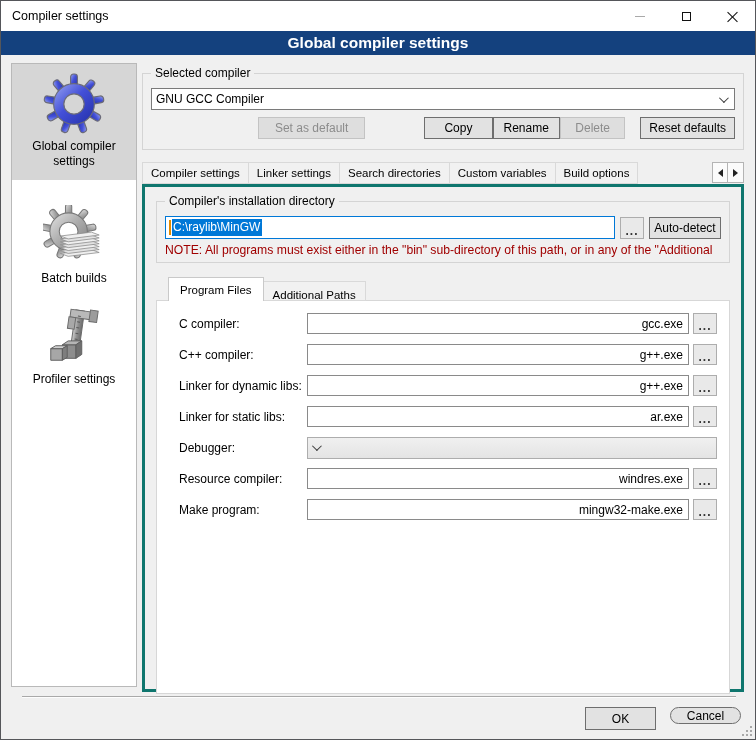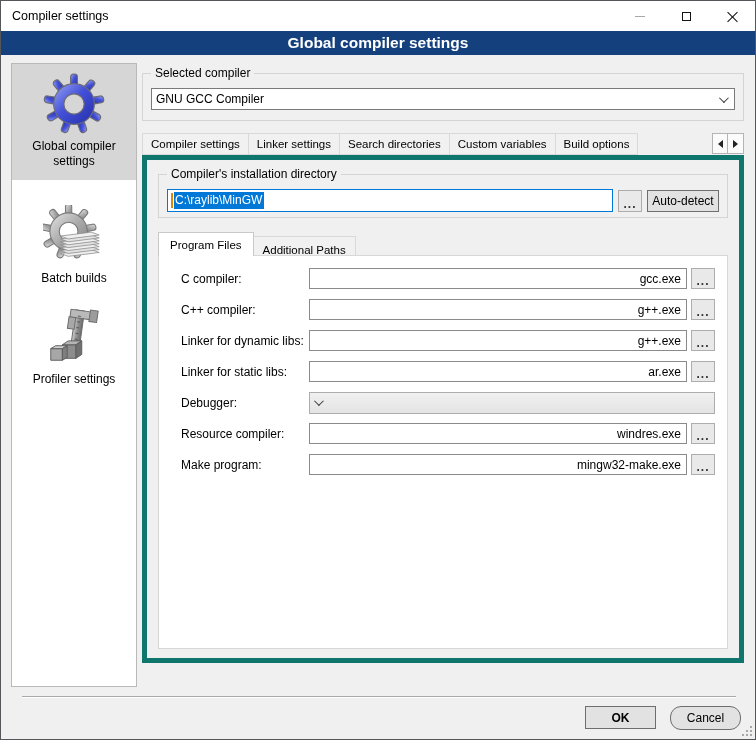--- a/index.html
+++ b/index.html
@@ -72,58 +72,58 @@
   .tab-arrows { position:absolute; right:0; bottom:1px; display:flex; }
   .arrow-btn { width:16px; height:21px; background:#FBFBFB; border:1px solid #B4B4B4;
                display:flex; align-items:center; justify-content:center; cursor:pointer; }
   .arrow-btn + .arrow-btn { border-left:none; }
   .tri-l { width:0; height:0; border-top:4px solid transparent; border-bottom:4px solid transparent;
            border-right:5px solid #222; }
   .tri-r { width:0; height:0; border-top:4px solid transparent; border-bottom:4px solid transparent;
            border-left:5px solid #222; }
 
   
-  .content-outer { border:5px solid #0f766e; height:508px; padding:10px 11px; background:#F0F0F0; }
+  .content-outer { border:3px solid #0f766e; height:508px; padding:10px 11px; background:#F0F0F0; }
 
   .grp-install { margin-top:4px; padding:14px 8px 5px; }
   .grp-install > .legend { background:#F0F0F0; }
   .dir-row { display:flex; align-items:center; }
   .textbox { flex:1; height:23px; background:#FFFFFF; border:1px solid #0078D7;
              display:flex; align-items:center; padding-left:3px; overflow:hidden; }
   .caret { width:2px; height:15px; background:#E08A00; margin-right:1px; }
   .sel-text { background:#0078D7; color:#FFFFFF; padding:1px 2px 2px 1px; white-space:pre; }
   .browse { width:24px; height:22px; margin-left:5px; background:#E9E9E9; border:1px solid #ADADAD;
             display:flex; align-items:flex-end; justify-content:center; padding-bottom:2px;
             font-weight:bold; color:#333; letter-spacing:1px; cursor:pointer; line-height:9px; }
   .b-autodetect { width:72px; margin-left:5px; }
   .note { margin-top:4px; color:#A00000; white-space:nowrap; overflow:hidden; font-size:12.2px; }
 
   
-  .inner-tabstrip { margin-top:14px; height:24px; display:flex; align-items:flex-end; position:relative; z-index:2; }
+  .inner-tabstrip { margin-top:14px; height:24px; display:flex; align-items:flex-end; position:relative; z-index:2;margin-left:12px; }
   .itab { height:20px; line-height:19px; padding:4px 9px; background:#F1F1F1;
           border:1px solid #D9D9D9; font-size:11.5px; white-space:nowrap; cursor:pointer; }
   .itab.active { height:24px; line-height:24px; background:#FFFFFF;
                  border:1px solid #C9C9C9; border-bottom:none; padding:0 11px; }
   .itab.inactive { border-left:none; }
   .inner-panel { background:#FFFFFF; border:1px solid #D7D7D7; margin-top:-1px;
                  height:394px; padding:12px 0 0; }
 
   .field-row { display:flex; align-items:center; height:21px; margin:0 12px 10px 22px; }
   .f-label { width:128px; flex:0 0 128px; font-size:12px; }
   .f-input { flex:1; height:21px; border:1px solid #8A8A8A; background:#FFFFFF;
              font-family:"Liberation Sans", sans-serif; font-size:12px; padding:0 5px; outline:none;text-align:right; }
   .f-browse { height:21px; margin-left:4px; flex:0 0 24px; }
   .combo.gray { flex:1; height:22px; background:linear-gradient(#F0F0F0,#E4E4E4); border:1px solid #ADADAD; }
 
   
   .footer-sep { position:absolute; left:21px; right:19px; bottom:41px;
                 border-top:1px solid #A9A9A9; border-bottom:1px solid #FDFDFD; }
   .footer-buttons { position:absolute; right:14px; bottom:9px; display:flex; }
-  .b-ok { width:71px; height:23px;font-weight:bold; }
-  .b-cancel { width:71px; height:24px; margin-left:14px;border-radius:11px; }
+  .b-ok { width:71px; height:23px; }
+  .b-cancel { width:71px; height:17px; margin-left:14px;border-radius:11px; }
   .resize-grip { position:absolute; right:3px; bottom:3px; width:10px; height:10px; cursor:nwse-resize; }
   .resize-grip i { position:absolute; width:2px; height:2px; background:#A8A8A8; }
   .resize-grip i:nth-child(1){ right:0; bottom:0; }
   .resize-grip i:nth-child(2){ right:4px; bottom:0; }
   .resize-grip i:nth-child(3){ right:0; bottom:4px; }
   .resize-grip i:nth-child(4){ right:8px; bottom:0; }
   .resize-grip i:nth-child(5){ right:0; bottom:8px; }
   .resize-grip i:nth-child(6){ right:4px; bottom:4px; }
 </style>
 </head>
@@ -248,20 +248,27 @@
   </div>
 
   <div class="main">
 
     <div class="groupbox grp-compiler">
       <span class="legend">Selected compiler</span>
       <div class="combo">
         <span class="val">GNU GCC Compiler</span>
         <span class="chev"></span>
       </div>
+      <div class="btn-row">
+        <button class="btn disabled b-setdef">Set as default</button>
+        <button class="btn b-copy">Copy</button>
+        <button class="btn b-rename">Rename</button>
+        <button class="btn disabled b-delete">Delete</button>
+        <button class="btn b-reset">Reset defaults</button>
+      </div>
     </div>
 
     <div class="tabstrip">
       <div class="tabs">
         <div class="tab">Compiler settings</div>
         <div class="tab">Linker settings</div>
         <div class="tab">Search directories</div>
         <div class="tab">Custom variables</div>
         <div class="tab">Build options</div>
       </div>
@@ -280,20 +287,21 @@
       <div class="groupbox grp-install">
         <span class="legend">Compiler's installation directory</span>
         <div class="dir-row">
           <div class="textbox">
             <span class="caret"></span>
             <span class="sel-text">C:\raylib\MinGW</span>
           </div>
           <div class="browse">...</div>
           <button class="btn b-autodetect">Auto-detect</button>
         </div>
+        <div class="note">NOTE: All programs must exist either in the "bin" sub-directory of this path, or in any of the "Additional</div>
       </div>
 
       <div class="inner-tabstrip">
         <div class="itab active">Program Files</div>
         <div class="itab inactive">Additional Paths</div>
       </div>
 
       <div class="inner-panel">
 
         <div class="field-row">

